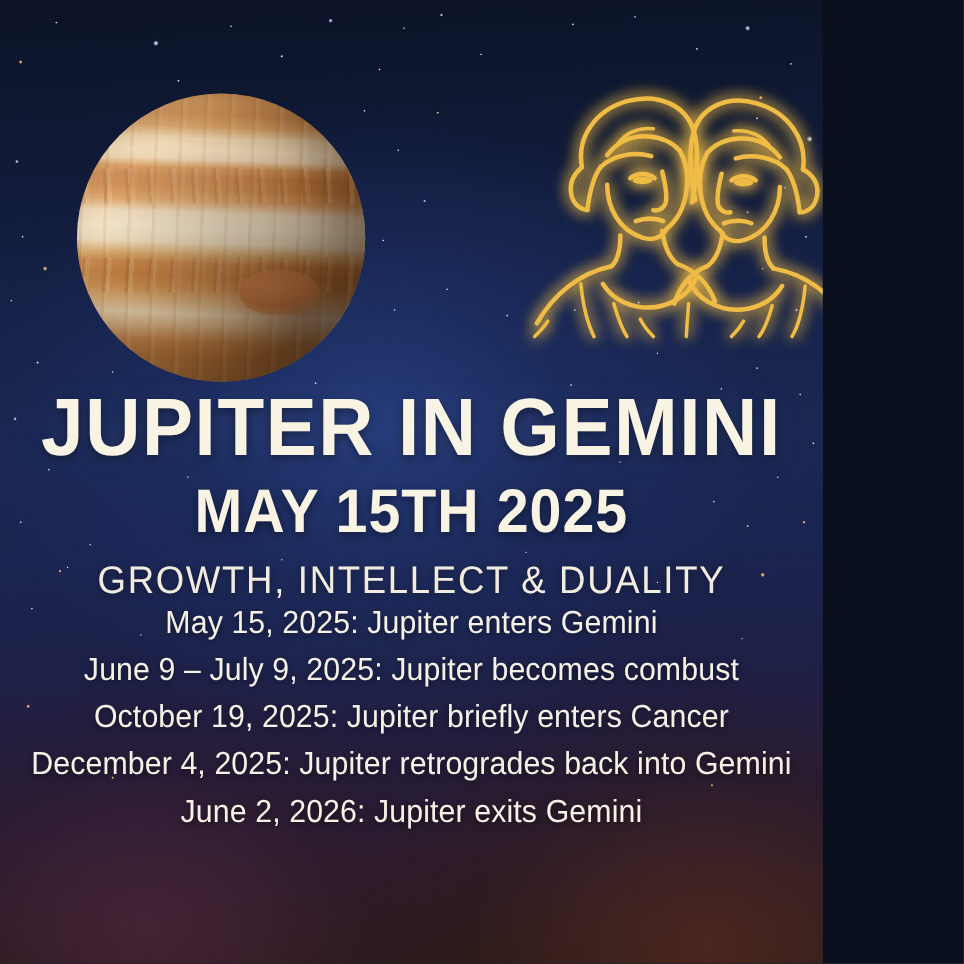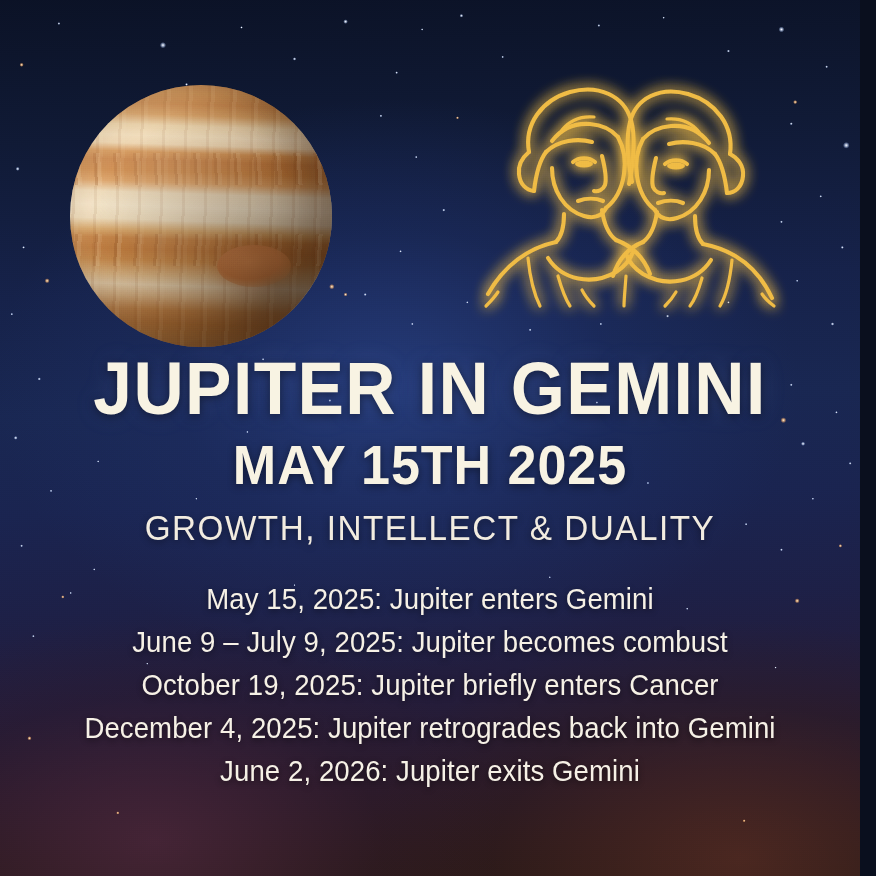--- a/index.html
+++ b/index.html
@@ -5,21 +5,21 @@
   * { margin:0; padding:0; box-sizing:border-box; }
 
   html, body {
     width:876px; height:876px;
     overflow:hidden;
     background:#0a0f1e;
   }
 
   #poster {
     position:relative;
-    width:860px; height:876px;
+    width:748px; height:876px;
     overflow:hidden;
     font-family:"Liberation Sans", sans-serif;
     
     background:
       radial-gradient(ellipse 60% 42% at 46% 44%,  rgba(40,64,130,0.80) 0%, rgba(30,48,104,0.45) 42%, rgba(20,32,72,0.0) 78%),
       radial-gradient(ellipse 48% 30% at 18% 96%,  rgba(78,40,62,0.70) 0%, rgba(50,26,42,0.25) 55%, rgba(0,0,0,0) 85%),
       radial-gradient(ellipse 52% 32% at 86% 98%,  rgba(86,44,34,0.72) 0%, rgba(52,28,22,0.28) 55%, rgba(0,0,0,0) 85%),
       linear-gradient(178deg,
         #0b1226 0%,
         #101a36 16%,
@@ -186,21 +186,20 @@
     font-weight:normal;
     letter-spacing:1.6px;
     color:#f2ece0;
     line-height:1.0;
     transform:scaleX(0.95);
     text-shadow:0 2px 8px rgba(0,0,0,0.42);
     white-space:nowrap;
   }
 
   #timeline {
-    margin-top:33px;
     list-style:none;
   }
   #timeline li {
     font-size:29px;
     font-weight:normal;
     color:#f6f1e6;
     line-height:1.48;
     letter-spacing:0.1px;
     transform:scaleX(0.95);
     text-shadow:0 2px 7px rgba(0,0,0,0.48);

